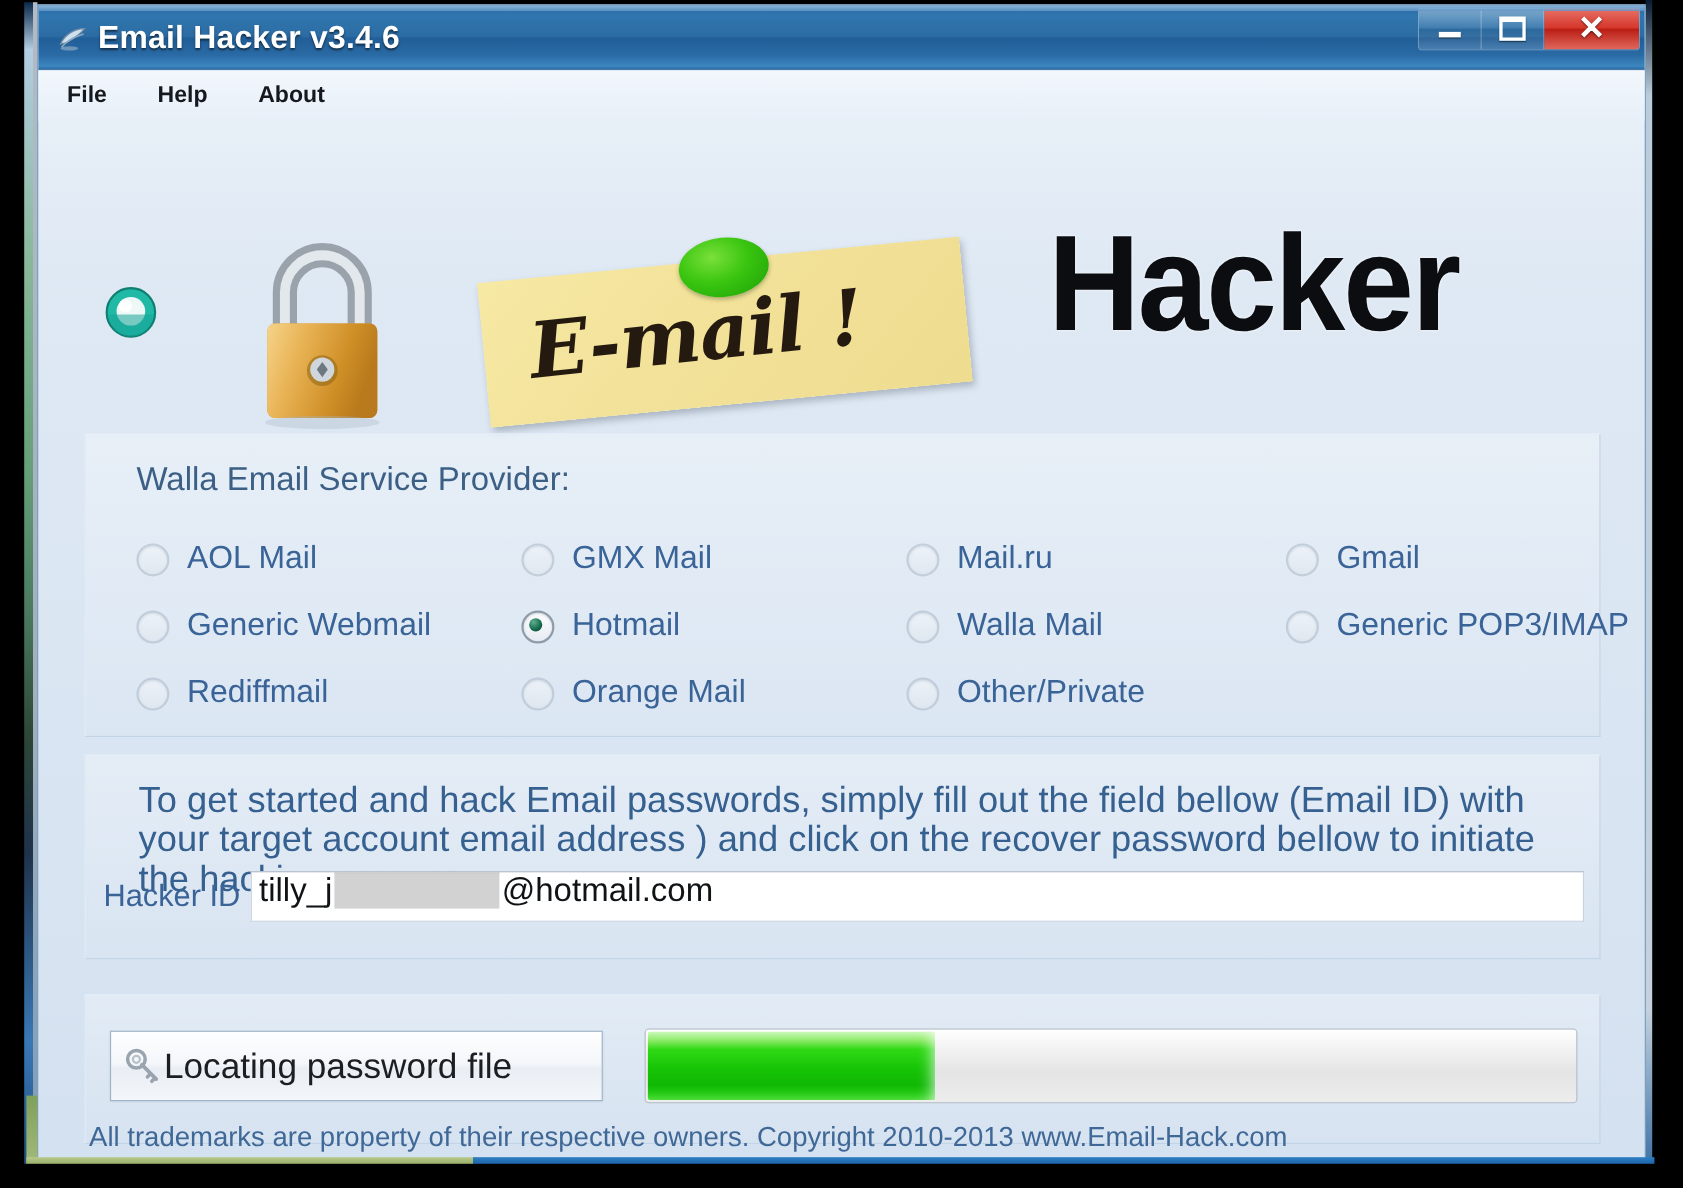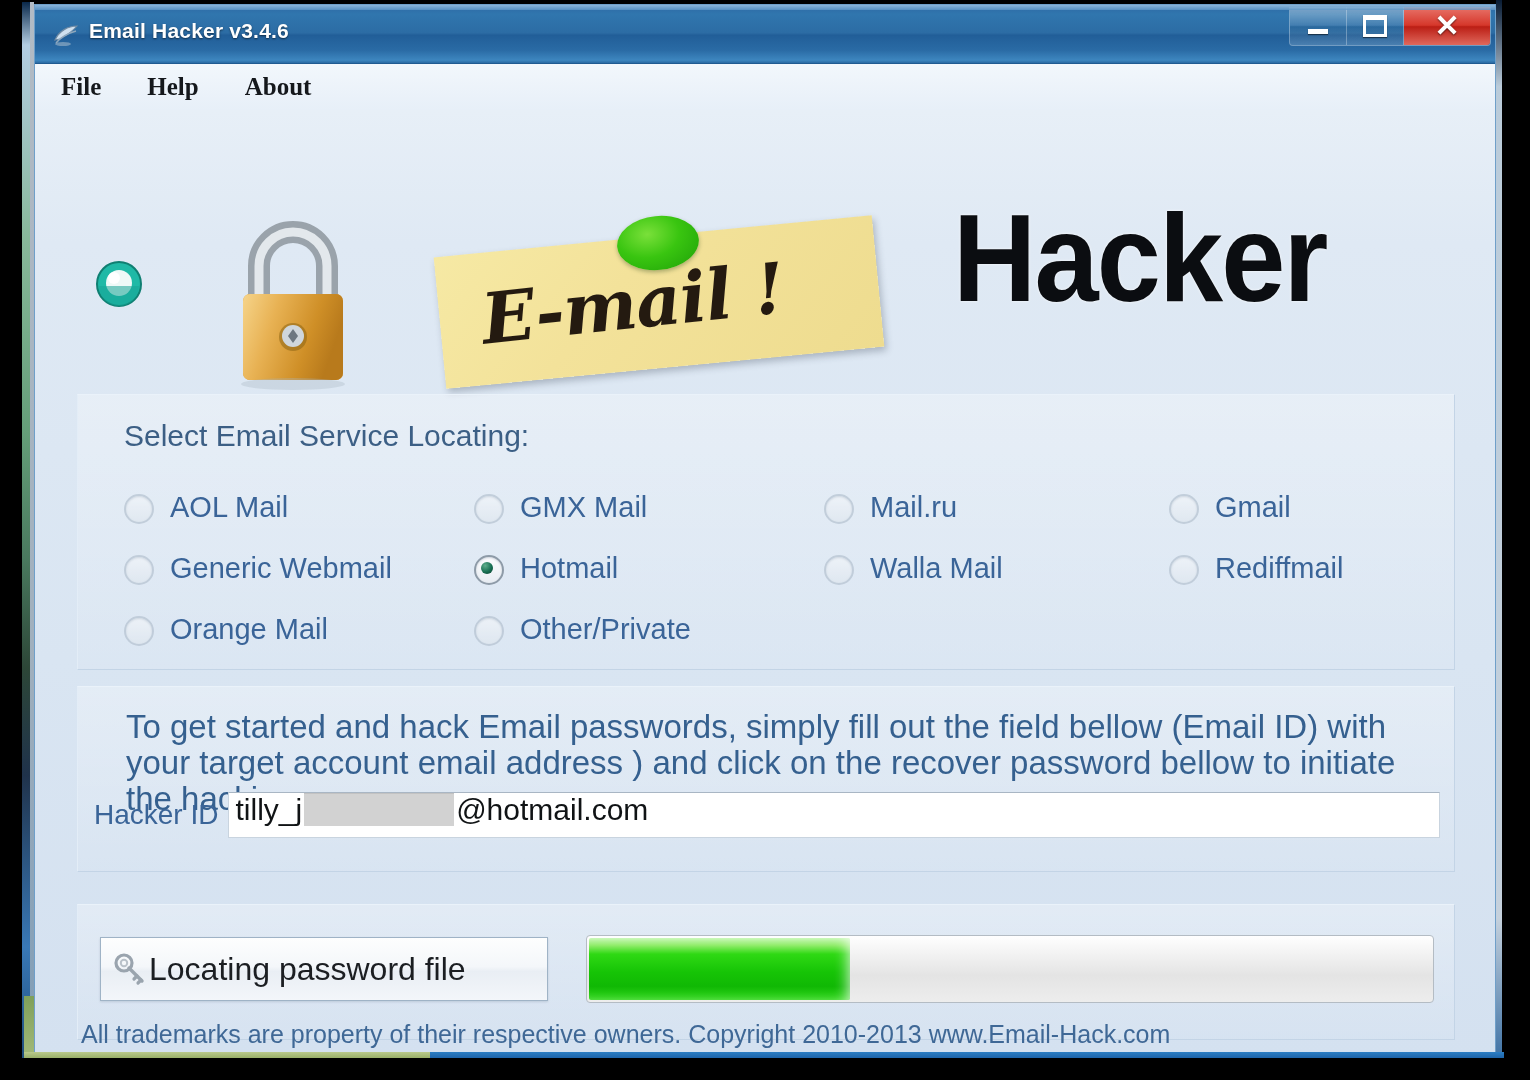--- a/index.html
+++ b/index.html
@@ -93,21 +93,21 @@
     opacity:.85;
   }
   .title-icon {
     position: absolute;
     left: 16px; top: 14px;
     width: 30px; height: 30px;
   }
   .title-text {
     position: absolute;
     left: 54px; top: 14px;
-    font-size: 21px;
+    font-size: 29px;
     font-weight: bold;
     color: #ffffff;
     text-shadow: 0 1px 2px rgba(0,0,0,.55);
     letter-spacing: .2px;
     white-space: nowrap;
   }
 
   .wincontrols {
     position: absolute;
     right: 4px; top: 2px;
@@ -159,27 +159,26 @@
   #menubar {
     position: absolute;
     left: 0; top: 0; right: 0;
     height: 46px;
     background: linear-gradient(to bottom,#f2f7fc,#e7eff8);
     display: flex;
     align-items: center;
     padding-left: 26px;
   }
   .menu-item {
-    font-size: 25px;
+    font-size: 21px;
     color: #15181c;
     font-weight: bold;
     margin-right: 46px;
     cursor: default;
     white-space: nowrap;
-    font-family: Liberation Serif, serif;
   }
 
   
   #logoband {
     position: absolute;
     left: 0; top: 46px; right: 0;
     height: 270px;
   }
   .gem-icon { position: absolute; left: 52px; top: 142px; width: 64px; height: 64px; }
   .padlock  { position: absolute; left: 186px; top: 96px; width: 144px; height: 190px; }
@@ -476,21 +475,21 @@
         <div class="sticky">
           <div class="sticky-note"></div>
           <div class="sticky-blob"></div>
           <div class="sticky-text">E-mail !</div>
         </div>
 
         <div class="hacker-word">Hacker</div>
       </div>
 
       <div class="panel" id="panel-provider">
-        <div class="panel-title">Select Email Service Locating:</div>
+        <div class="panel-title">Walla Email Service Provider:</div>
         <div class="radio-grid">
 
           <div class="radio-row">
             <span class="radio-mark"></span>
             <span class="radio-label">AOL Mail</span>
           </div>
           <div class="radio-row">
             <span class="radio-mark"></span>
             <span class="radio-label">GMX Mail</span>
           </div>
@@ -507,20 +506,24 @@
             <span class="radio-mark"></span>
             <span class="radio-label">Generic Webmail</span>
           </div>
           <div class="radio-row checked">
             <span class="radio-mark"></span>
             <span class="radio-label">Hotmail</span>
           </div>
           <div class="radio-row">
             <span class="radio-mark"></span>
             <span class="radio-label">Walla Mail</span>
+          </div>
+          <div class="radio-row">
+            <span class="radio-mark"></span>
+            <span class="radio-label">Generic POP3/IMAP</span>
           </div>
 
           <div class="radio-row">
             <span class="radio-mark"></span>
             <span class="radio-label">Rediffmail</span>
           </div>
           <div class="radio-row">
             <span class="radio-mark"></span>
             <span class="radio-label">Orange Mail</span>
           </div>

